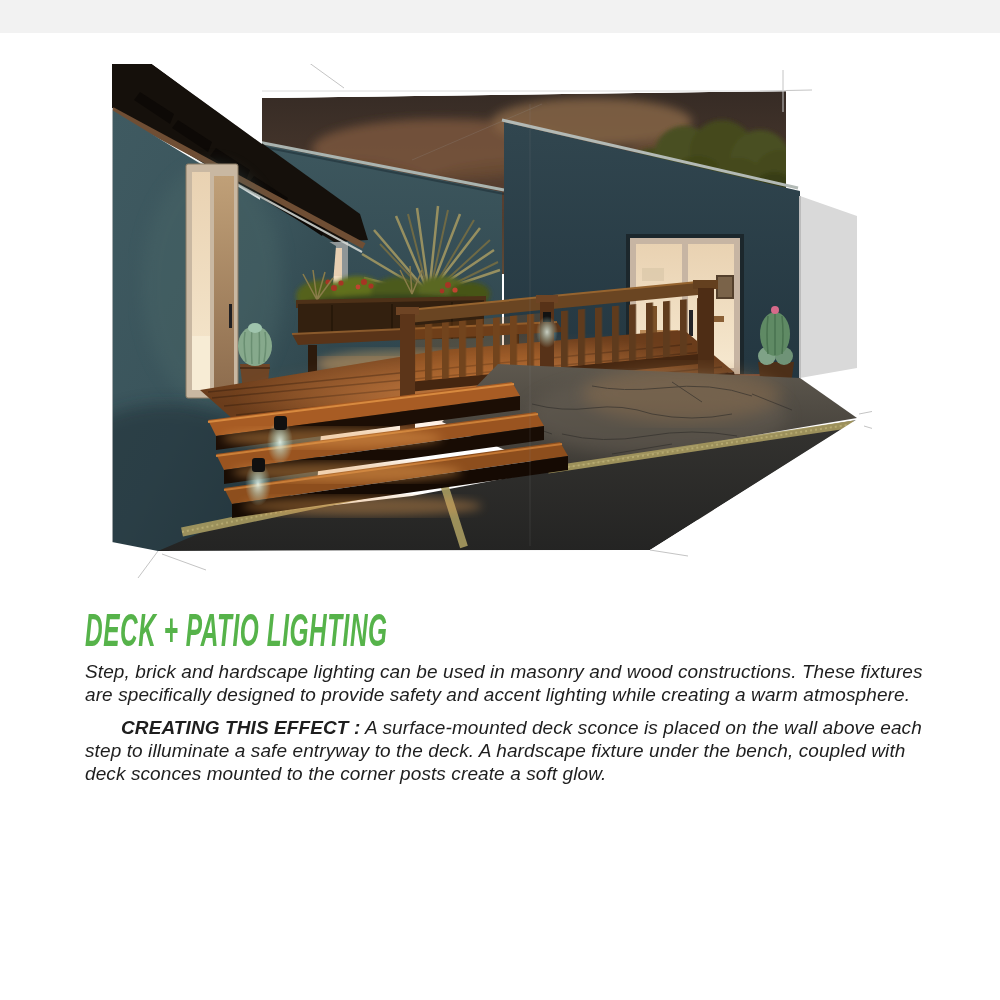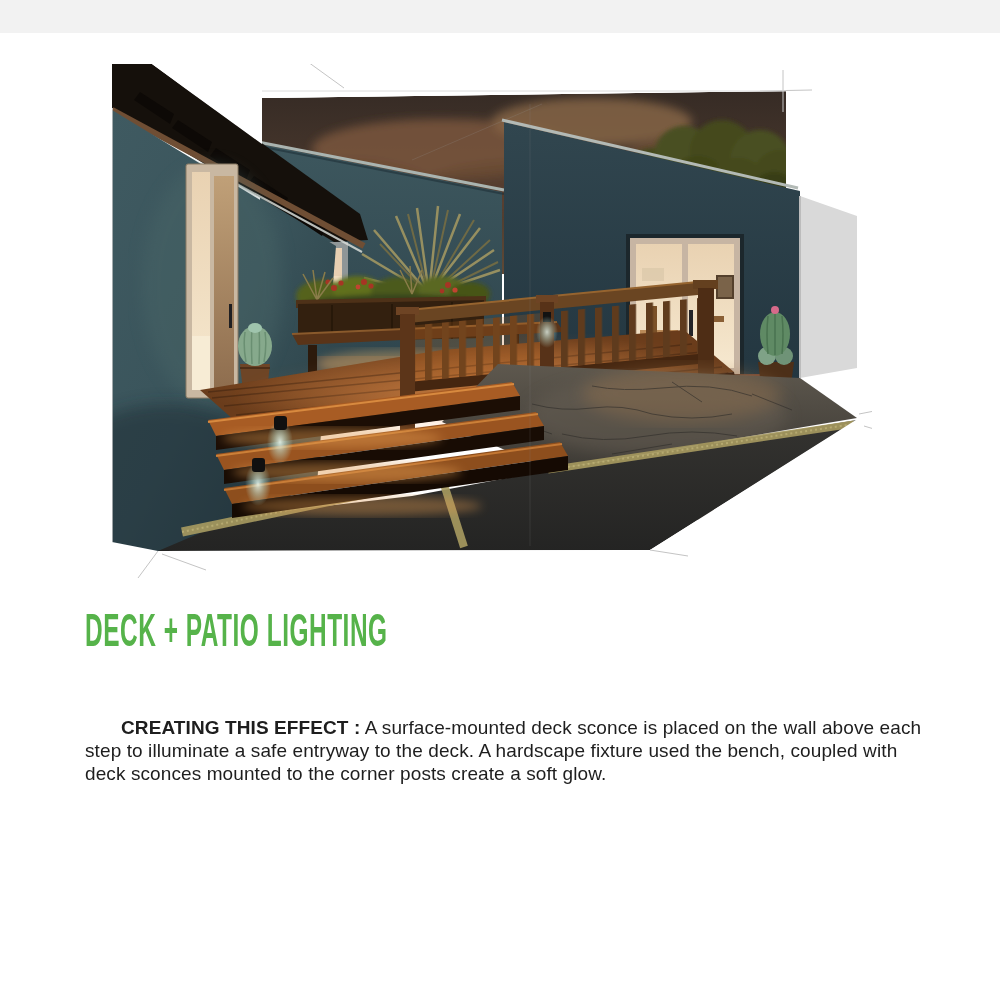--- a/index.html
+++ b/index.html
@@ -1,18 +1,18 @@
 <!DOCTYPE html>
 <html><head>
 <meta charset="utf-8">
 <style>
   html,body{margin:0;padding:0;background:#ffffff;}
   .page{
     position:relative;width:1000px;height:784px;overflow:hidden;
-    background:#ffffff;font-family:"Liberation Sans",sans-serif;
+    background:#ffffff;font-family:"Liberation Sans",sans-serif;font-style:italic;
   }
   .top-bar{
     position:absolute;left:0;top:0;width:1000px;height:33px;background:#f2f2f2;
   }
   .hero{
     position:absolute;left:112px;top:64px;width:760px;height:522px;
   }
   .section-title{
     position:absolute;left:85px;top:606px;margin:0;
     font-size:47px;font-weight:700;color:#56b34a;
@@ -353,21 +353,22 @@
         <line x1="538" y1="486" x2="576" y2="492"></line>
         <line x1="0.5" y1="44" x2="0.5" y2="478" stroke="#cfcfcf" opacity=".7"></line>
         <line x1="418" y1="40" x2="418" y2="482" stroke="#8a8a8a" opacity=".18"></line>
         <line x1="300" y1="96" x2="430" y2="40" stroke="#9a9a9a" opacity=".2"></line>
       </g>
     </svg>
   </div>
 
   <h2 class="section-title">DECK + PATIO LIGHTING</h2>
 
-
-  <p class="body-copy para-effect"><span class="effect-label">CREATING THIS EFFECT :</span> <span>A surface-mounted deck sconce is placed on the wall above each step to illuminate a safe entryway to the deck. A hardscape fixture used the bench, coupled with deck sconces mounted to the corner posts create a soft glow.</span></p>
+  <p class="body-copy para-intro">Step, brick and hardscape lighting can be used in masonry and wood constructions. These fixtures are specifically designed to provide safety and accent lighting while creating a warm atmosphere.</p>
+
+  <p class="body-copy para-effect"><span class="effect-label">CREATING THIS EFFECT :</span> <span>A surface-mounted deck sconce is placed on the wall above each step to illuminate a safe entryway to the deck. A hardscape fixture under the bench, coupled with deck sconces mounted to the corner posts create a soft glow.</span></p>
 
   <div class="footer-band">
     
     
   </div>
 
 </div>
 
 </body></html>

